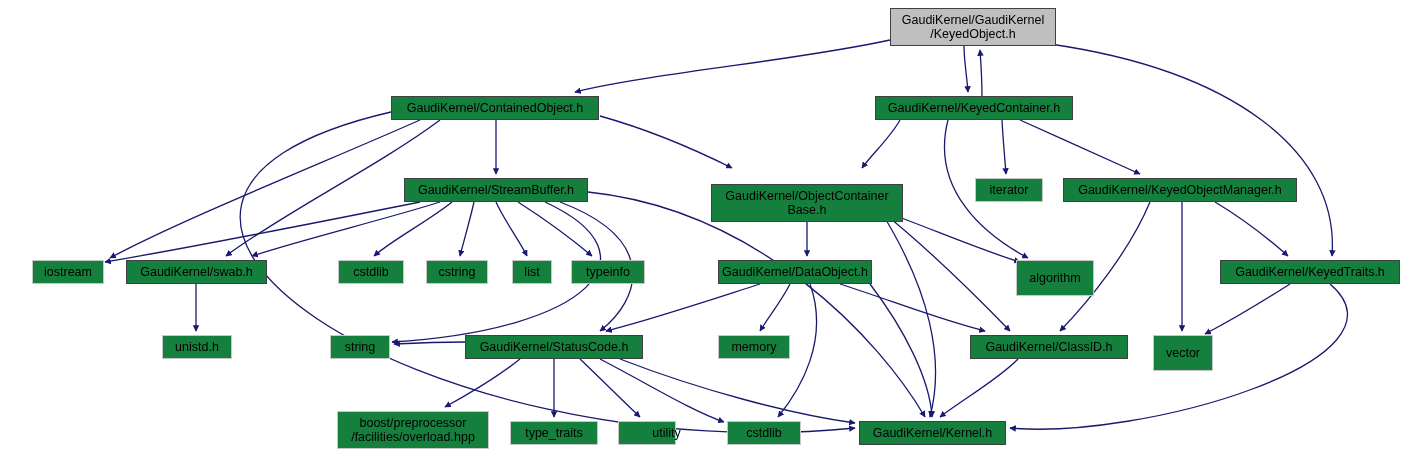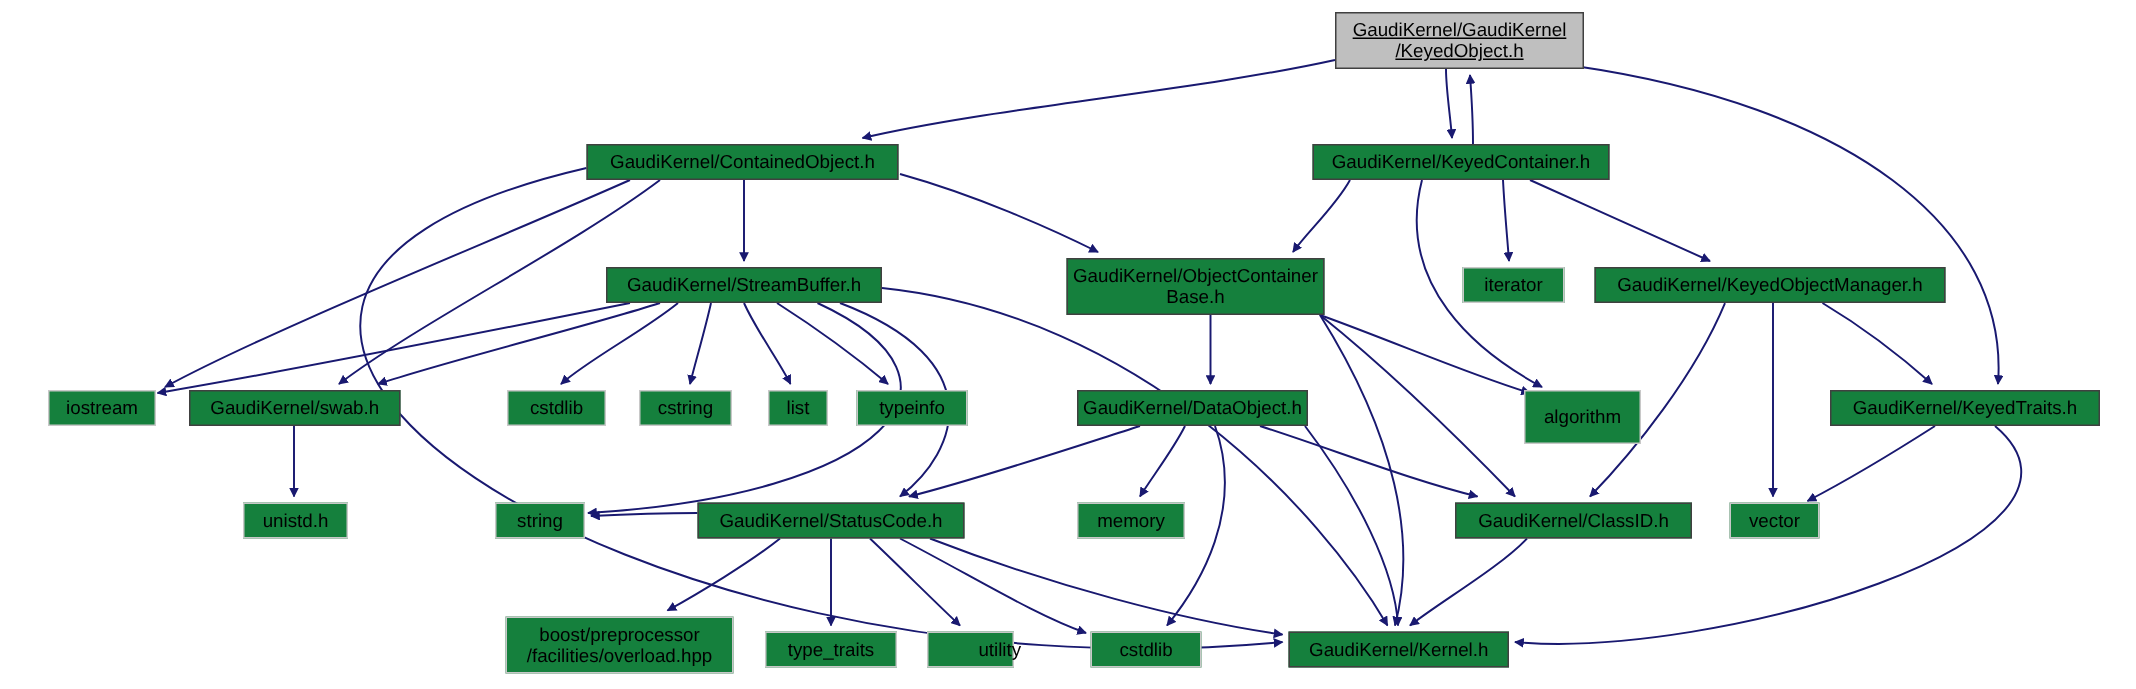--- a/index.html
+++ b/index.html
@@ -76,44 +76,44 @@
         <path d="M 520 359 C 500 375, 465 396, 445 407" marker-end="url(#arrow)"></path>
         <path d="M 554 359 C 554 378, 554 400, 554 417" marker-end="url(#arrow)"></path>
         <path d="M 580 359 C 600 378, 624 402, 640 417" marker-end="url(#arrow)"></path>
         <path d="M 600 359 C 650 385, 690 410, 724 422" marker-end="url(#arrow)"></path>
         <path d="M 620 359 C 700 390, 790 414, 855 423" marker-end="url(#arrow)"></path>
         <path d="M 465 342 C 440 342, 414 343, 394 344" marker-end="url(#arrow)"></path>
         <path d="M 1018 359 C 1000 378, 962 400, 940 417" marker-end="url(#arrow)"></path>
       </g>
   </svg>
   <div id="node-layer">
-      <div class="node root" style="left: 890px; top: 8px; width: 166px; height: 38px; text-decoration: underline;"><span class="node-label">GaudiKernel/GaudiKernel
+      <div class="node root" style="left: 890px; top: 8px; width: 166px; height: 38px;"><span class="node-label">GaudiKernel/GaudiKernel
 /KeyedObject.h</span></div>
       <div class="node prj" style="left: 391px; top: 96px; width: 208px; height: 24px;"><span class="node-label">GaudiKernel/ContainedObject.h</span></div>
       <div class="node prj" style="left: 875px; top: 96px; width: 198px; height: 24px;"><span class="node-label">GaudiKernel/KeyedContainer.h</span></div>
       <div class="node prj" style="left: 404px; top: 178px; width: 184px; height: 24px;"><span class="node-label">GaudiKernel/StreamBuffer.h</span></div>
-      <div class="node prj" style="left: 711px; top: 172px; width: 172px; height: 38px;"><span class="node-label">GaudiKernel/ObjectContainer
+      <div class="node prj" style="left: 711px; top: 184px; width: 192px; height: 38px;"><span class="node-label">GaudiKernel/ObjectContainer
 Base.h</span></div>
       <div class="node sys" style="left: 975px; top: 178px; width: 68px; height: 24px;"><span class="node-label">iterator</span></div>
       <div class="node prj" style="left: 1063px; top: 178px; width: 234px; height: 24px;"><span class="node-label">GaudiKernel/KeyedObjectManager.h</span></div>
       <div class="node sys" style="left: 32px; top: 260px; width: 72px; height: 24px;"><span class="node-label">iostream</span></div>
       <div class="node prj" style="left: 126px; top: 260px; width: 141px; height: 24px;"><span class="node-label">GaudiKernel/swab.h</span></div>
       <div class="node sys" style="left: 338px; top: 260px; width: 66px; height: 24px;"><span class="node-label">cstdlib</span></div>
       <div class="node sys" style="left: 426px; top: 260px; width: 62px; height: 24px;"><span class="node-label">cstring</span></div>
       <div class="node sys" style="left: 512px; top: 260px; width: 40px; height: 24px;"><span class="node-label">list</span></div>
       <div class="node sys" style="left: 571px; top: 260px; width: 74px; height: 24px;"><span class="node-label">typeinfo</span></div>
       <div class="node prj" style="left: 718px; top: 260px; width: 154px; height: 24px;"><span class="node-label">GaudiKernel/DataObject.h</span></div>
       <div class="node sys" style="left: 1016px; top: 260px; width: 78px; height: 36px;"><span class="node-label">algorithm</span></div>
       <div class="node prj" style="left: 1220px; top: 260px; width: 180px; height: 24px;"><span class="node-label">GaudiKernel/KeyedTraits.h</span></div>
       <div class="node sys" style="left: 162px; top: 335px; width: 70px; height: 24px;"><span class="node-label">unistd.h</span></div>
       <div class="node sys" style="left: 330px; top: 335px; width: 60px; height: 24px;"><span class="node-label">string</span></div>
       <div class="node prj" style="left: 465px; top: 335px; width: 178px; height: 24px;"><span class="node-label">GaudiKernel/StatusCode.h</span></div>
       <div class="node sys" style="left: 718px; top: 335px; width: 72px; height: 24px;"><span class="node-label">memory</span></div>
       <div class="node prj" style="left: 970px; top: 335px; width: 158px; height: 24px;"><span class="node-label">GaudiKernel/ClassID.h</span></div>
-      <div class="node sys" style="left: 1153px; top: 335px; width: 60px; height: 24px;"><span class="node-label">vector</span></div>
+      <div class="node sys" style="left: 1153px; top: 335px; width: 60px; height: 36px;"><span class="node-label">vector</span></div>
       <div class="node sys" style="left: 337px; top: 411px; width: 152px; height: 38px;"><span class="node-label">boost/preprocessor
 /facilities/overload.hpp</span></div>
       <div class="node sys" style="left: 510px; top: 421px; width: 88px; height: 24px;"><span class="node-label">type_traits</span></div>
       <div class="node sys" style="left: 618px; top: 421px; width: 58px; height: 24px; padding-left: 39px;"><span class="node-label">utility</span></div>
       <div class="node sys" style="left: 727px; top: 421px; width: 74px; height: 24px;"><span class="node-label">cstdlib</span></div>
       <div class="node prj" style="left: 859px; top: 421px; width: 147px; height: 24px;"><span class="node-label">GaudiKernel/Kernel.h</span></div>
     </div>
 </div>
 
 </body></html>

